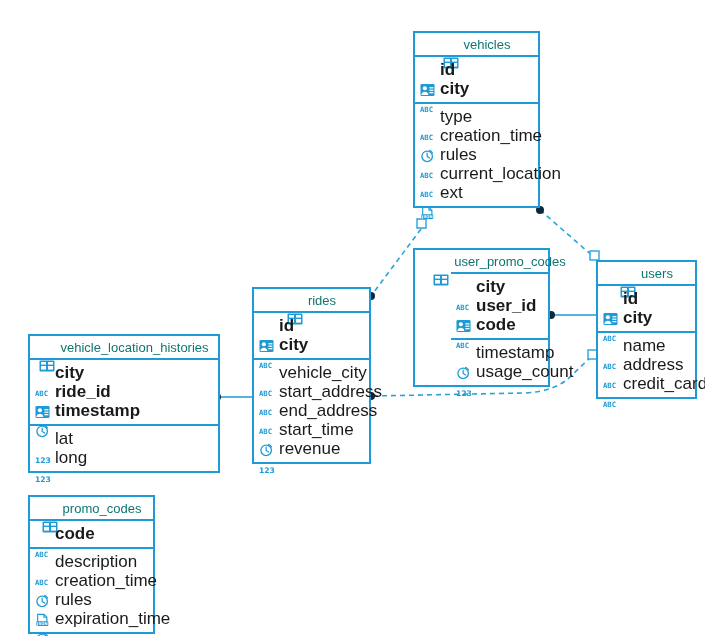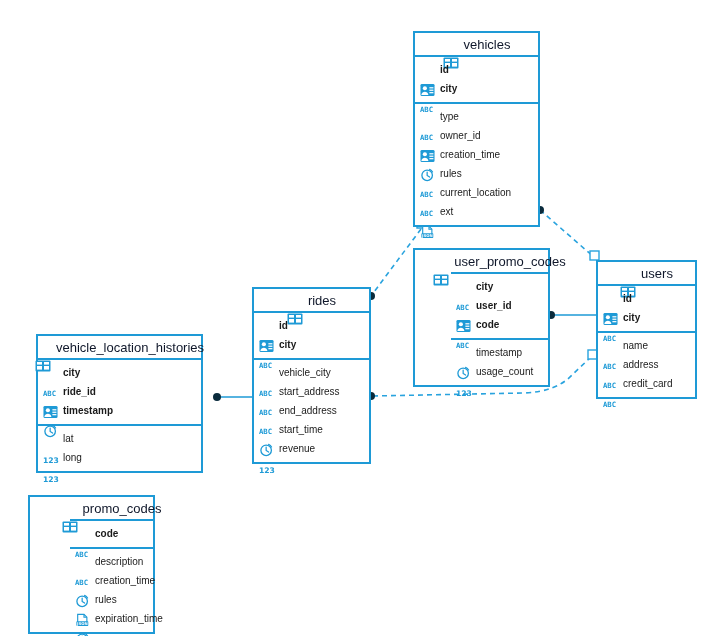--- a/index.html
+++ b/index.html
@@ -42,41 +42,41 @@
     align-items: center;
     justify-content: center;
     gap: 6px;
     border-bottom: 2px solid #1e9ad6;
     background: #ffffff;
     padding: 0 8px;
     box-sizing: border-box;
   }
   .table-title {
     font-size: 13px;
-    color: #0f172a;
+    color: #0f766e;
     white-space: nowrap;
     line-height: 1;
     text-align: center;
   }
   .col-group {
     padding: 3px 0 4px 0;
   }
   .col-group.keys {
     border-bottom: 2px solid #1e9ad6;
   }
   .col-row {
     display: flex;
     align-items: center;
     gap: 5px;
     height: 19px;
     padding: 0 5px;
     box-sizing: border-box;
   }
   .col-name {
-    font-size: 10px;
+    font-size: 17px;
     color: #1a1a1a;
     white-space: nowrap;
     line-height: 1;
   }
   .col-row.is-key .col-name {
     font-weight: bold;
   }
   .icon {
     width: 15px;
     height: 14px;
@@ -159,33 +159,20 @@
         </div>
       </div>
       <div class="col-group">
         <div class="col-row">
           <span class="icon">
             <svg viewBox="0 0 18 14" width="16" height="14">
               <text x="0" y="10.5" font-family="DejaVu Sans Mono, monospace" font-size="8.2" font-weight="bold" fill="#1e9ad6">ABC</text>
             </svg>
           </span>
           <span class="col-name">type</span>
-        </div>
-        <div class="col-row">
-          <span class="icon">
-            <svg viewBox="0 0 16 14" width="15" height="14">
-              <rect x="0.5" y="0.5" width="15" height="13" rx="1.5" fill="#1e9ad6"></rect>
-              <circle cx="5.2" cy="5.1" r="2.2" fill="#fff"></circle>
-              <path d="M1.4 12.2c0.5-2.3 2-3.3 3.8-3.3s3.3 1 3.8 3.3z" fill="#fff"></path>
-              <rect x="10" y="4" width="4.3" height="1.3" fill="#fff"></rect>
-              <rect x="10" y="6.6" width="4.3" height="1.3" fill="#fff"></rect>
-              <rect x="10" y="9.2" width="4.3" height="1.3" fill="#fff"></rect>
-            </svg>
-          </span>
-          <span class="col-name">owner_id</span>
         </div>
         <div class="col-row">
           <span class="icon">
             <svg viewBox="0 0 16 16" width="15" height="14">
               <circle cx="7.6" cy="8.4" r="6" fill="#fff" stroke="#1e9ad6" stroke-width="1.5"></circle>
               <path d="M7.6 4.6 v4 l2.8 1.8" stroke="#1e9ad6" stroke-width="1.4" fill="none" stroke-linecap="round"></path>
               <path d="M10.4 1.6 a6 6 0 0 1 3.4 3" stroke="#1e9ad6" stroke-width="1.4" fill="none" stroke-linecap="round"></path>
             </svg>
           </span>
           <span class="col-name">creation_time</span>
@@ -421,21 +408,21 @@
         <div class="col-row">
           <span class="icon">
             <svg viewBox="0 0 18 14" width="16" height="14">
               <text x="0" y="11" font-family="DejaVu Sans, sans-serif" font-size="8.6" font-weight="bold" fill="#1e9ad6">123</text>
             </svg>
           </span>
           <span class="col-name">revenue</span>
         </div>
       </div>
     </div>
-    <div class="table-node" style="left: 36px; top: 334px; width: 167px;">
+    <div class="table-node" style="left: 28px; top: 334px; width: 192px;">
       <div class="table-header">
         <span class="icon">
           <svg viewBox="0 0 16 12" width="16" height="12">
             <rect x="0.5" y="0.5" width="15" height="11" rx="1" fill="#1e9ad6"></rect>
             <rect x="2" y="2" width="5" height="2.6" fill="#fff"></rect>
             <rect x="9" y="2" width="5" height="2.6" fill="#fff"></rect>
             <rect x="2" y="6" width="5" height="3.6" fill="#fff"></rect>
             <rect x="9" y="6" width="5" height="3.6" fill="#fff"></rect>
           </svg>
         </span>
@@ -486,21 +473,21 @@
         <div class="col-row">
           <span class="icon">
             <svg viewBox="0 0 18 14" width="16" height="14">
               <text x="0" y="11" font-family="DejaVu Sans, sans-serif" font-size="8.6" font-weight="bold" fill="#1e9ad6">123</text>
             </svg>
           </span>
           <span class="col-name">long</span>
         </div>
       </div>
     </div>
-    <div class="table-node" style="left: 28px; top: 495px; width: 127px; padding-left: 40px;">
+    <div class="table-node" style="left: 28px; top: 495px; width: 127px;">
       <div class="table-header">
         <span class="icon">
           <svg viewBox="0 0 16 12" width="16" height="12">
             <rect x="0.5" y="0.5" width="15" height="11" rx="1" fill="#1e9ad6"></rect>
             <rect x="2" y="2" width="5" height="2.6" fill="#fff"></rect>
             <rect x="9" y="2" width="5" height="2.6" fill="#fff"></rect>
             <rect x="2" y="6" width="5" height="3.6" fill="#fff"></rect>
             <rect x="9" y="6" width="5" height="3.6" fill="#fff"></rect>
           </svg>
         </span>

